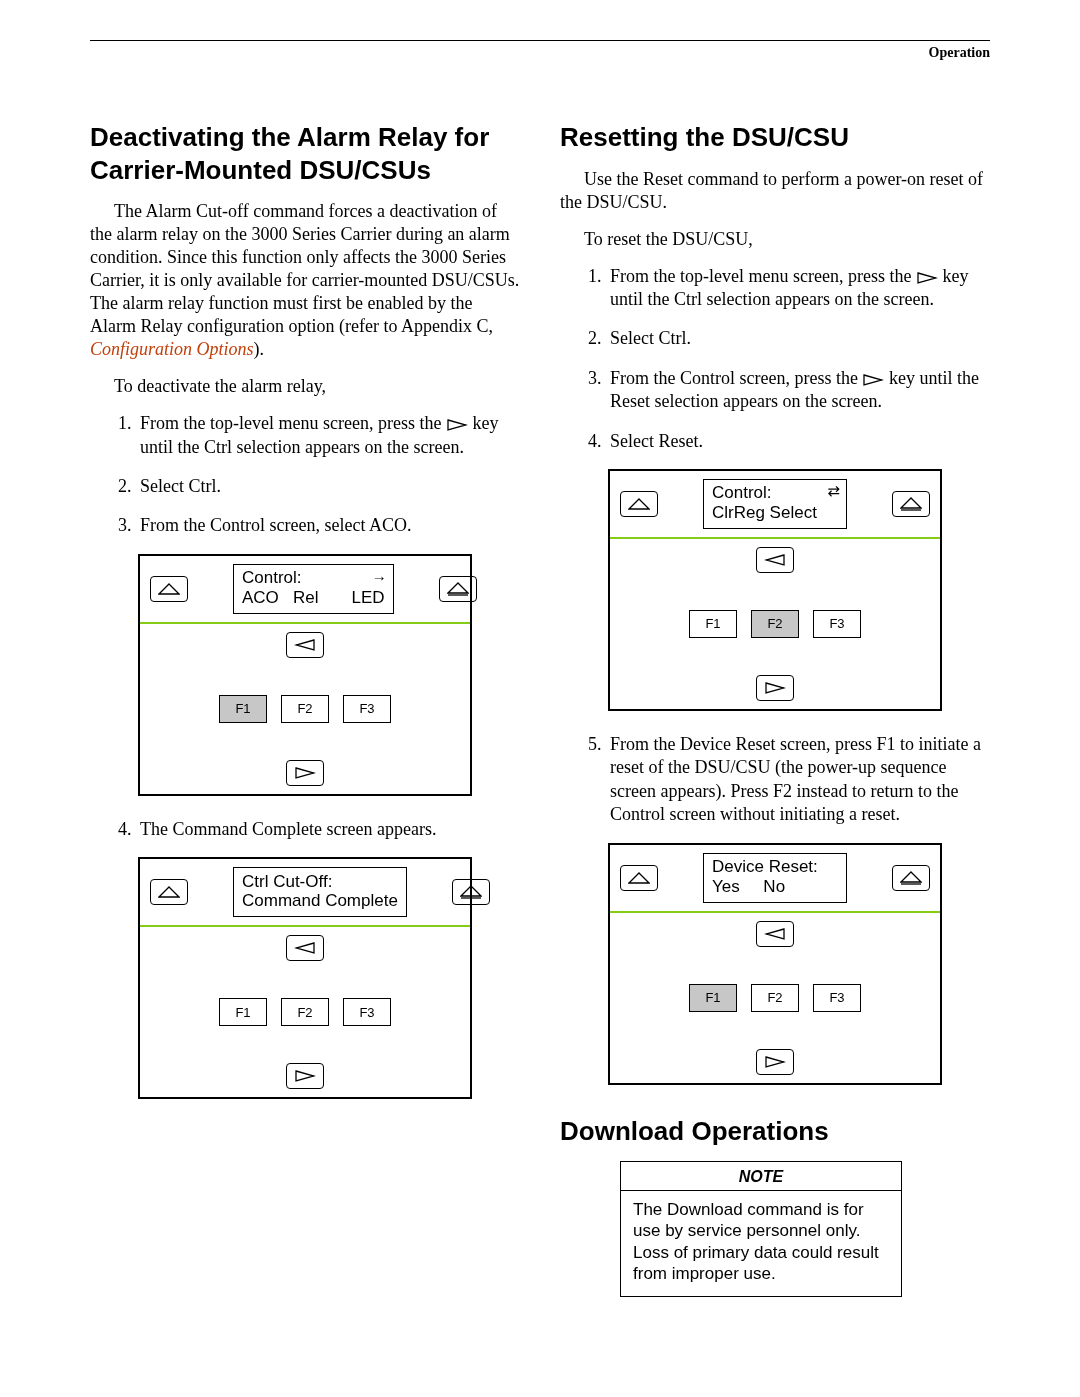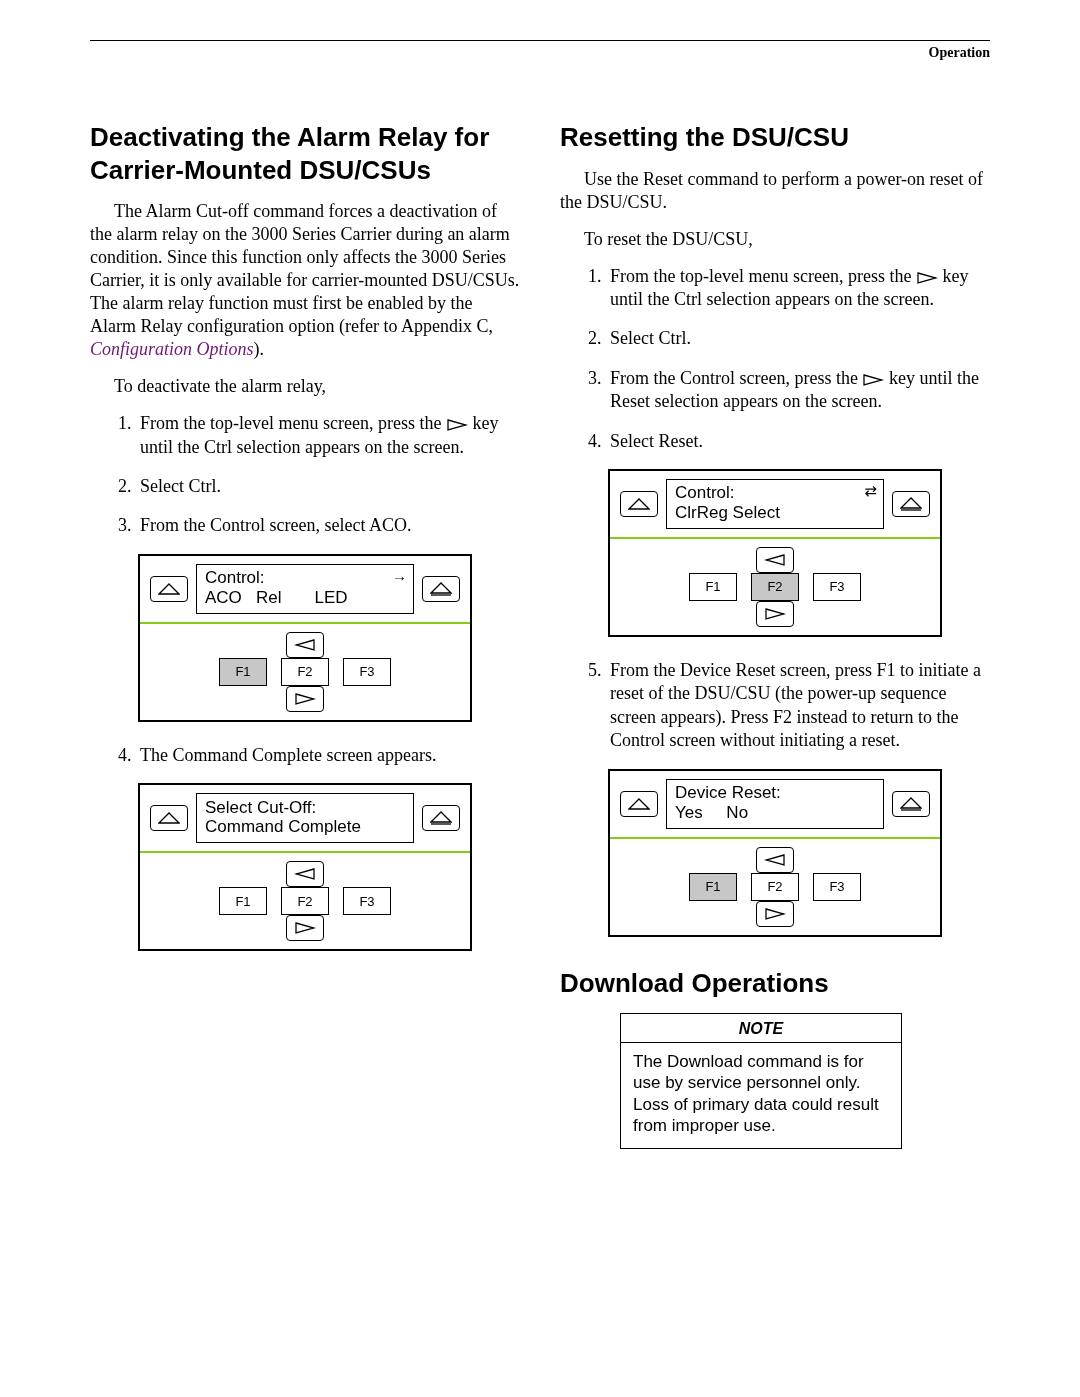--- a/index.html
+++ b/index.html
@@ -42,21 +42,21 @@
   }
   p.body {
     font-size: 18px;
     line-height: 1.28;
     margin: 0 0 14px 0;
   }
   p.body.indent {
     text-indent: 24px;
   }
   .cfg-link {
-    color: #701a75;
+    color: #c2410c;
     font-style: italic;
   }
   ol {
     font-size: 18px;
     line-height: 1.3;
     padding-left: 46px;
     margin: 0 0 16px 0;
   }
   ol li {
     margin-bottom: 16px;
@@ -71,20 +71,21 @@
   .panel {
     border: 2px solid #000;
     width: 330px;
     margin: 6px auto 22px auto;
     font-family: Arial, Helvetica, sans-serif;
   }
   .panel-row {
     display: flex;
     align-items: center;
     padding: 8px 10px;
+    gap: 37px;
   }
   .panel-row + .panel-row {
     border-top: 2px solid #84cc16;
     flex-direction: column;
   }
   .key {
     border: 1.5px solid #000;
     border-radius: 4px;
     height: 24px;
     min-width: 30px;
@@ -242,21 +243,21 @@
       </ol>
 
       <div class="panel">
         <div class="panel-row">
           <div class="key wide">
             <svg width="22" height="12">
                 <polygon points="11,1 21,11 1,11" fill="none" stroke="#000" stroke-width="1.3"></polygon>
               </svg>
           </div>
           <div class="lcd">
-            <div class="line1">Select Cut-Off:</div>
+            <div class="line1">Ctrl Cut-Off:</div>
             <div class="line2">Command Complete</div>
           </div>
           <div class="key wide">
             <svg width="22" height="14">
                 <polygon points="11,1 21,11 1,11" fill="none" stroke="#000" stroke-width="1.3"></polygon>
                 <line x1="1" y1="13" x2="21" y2="13" stroke="#000" stroke-width="1.3"></line>
               </svg>
           </div>
         </div>
         <div class="panel-row">

